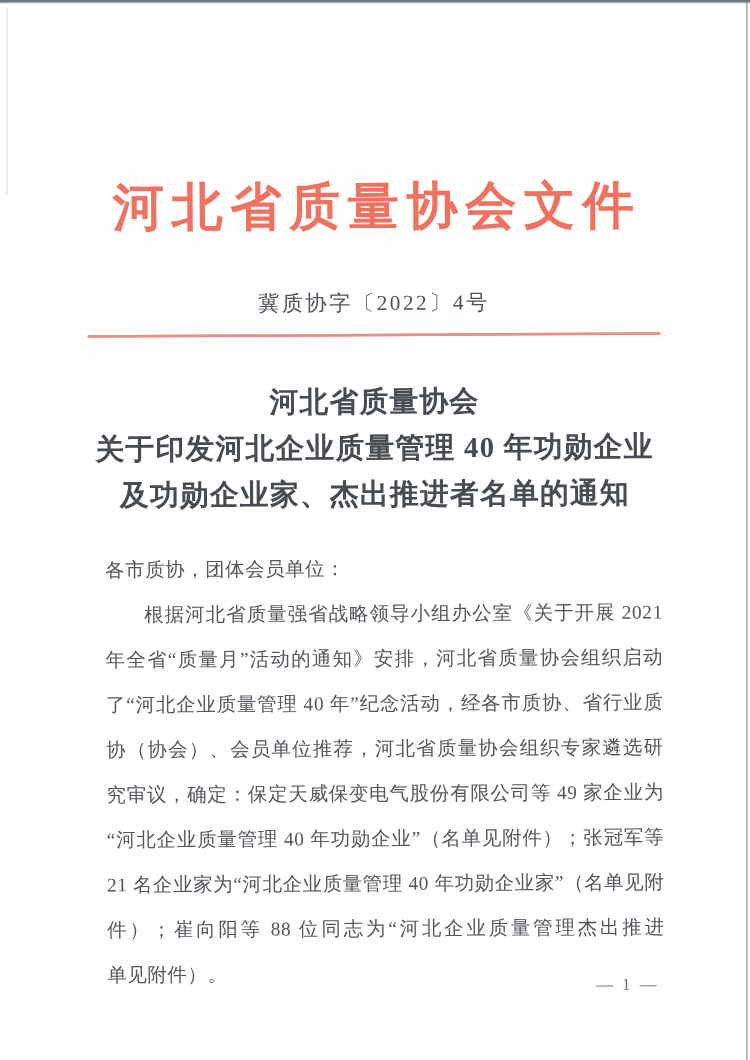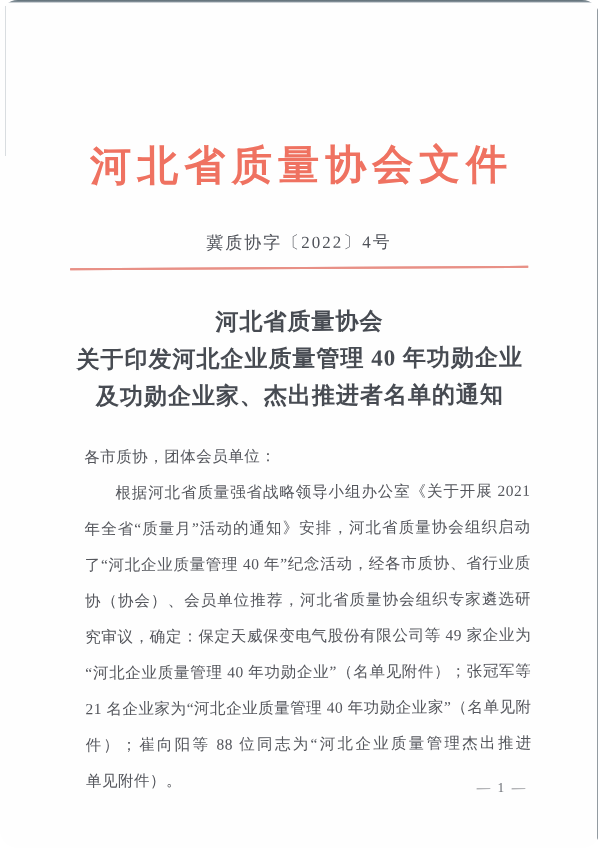--- a/index.html
+++ b/index.html
@@ -12,21 +12,20 @@
     height: 848px;
     overflow: hidden;
     font-family: "Liberation Serif", "DejaVu Serif", serif;
   }
   .scan {
     position: relative;
     width: 600px;
     height: 848px;
     background: #fefefe;
     overflow: hidden;
-    border-radius: 18px;
   }
   
   .edge-top {
     position: absolute;
     top: 0; left: 0;
     width: 600px; height: 3px;
     background: linear-gradient(180deg, #5d6c74 0%, #84919a 60%, rgba(255,255,255,0) 100%);
   }
   .edge-right {
     position: absolute;

